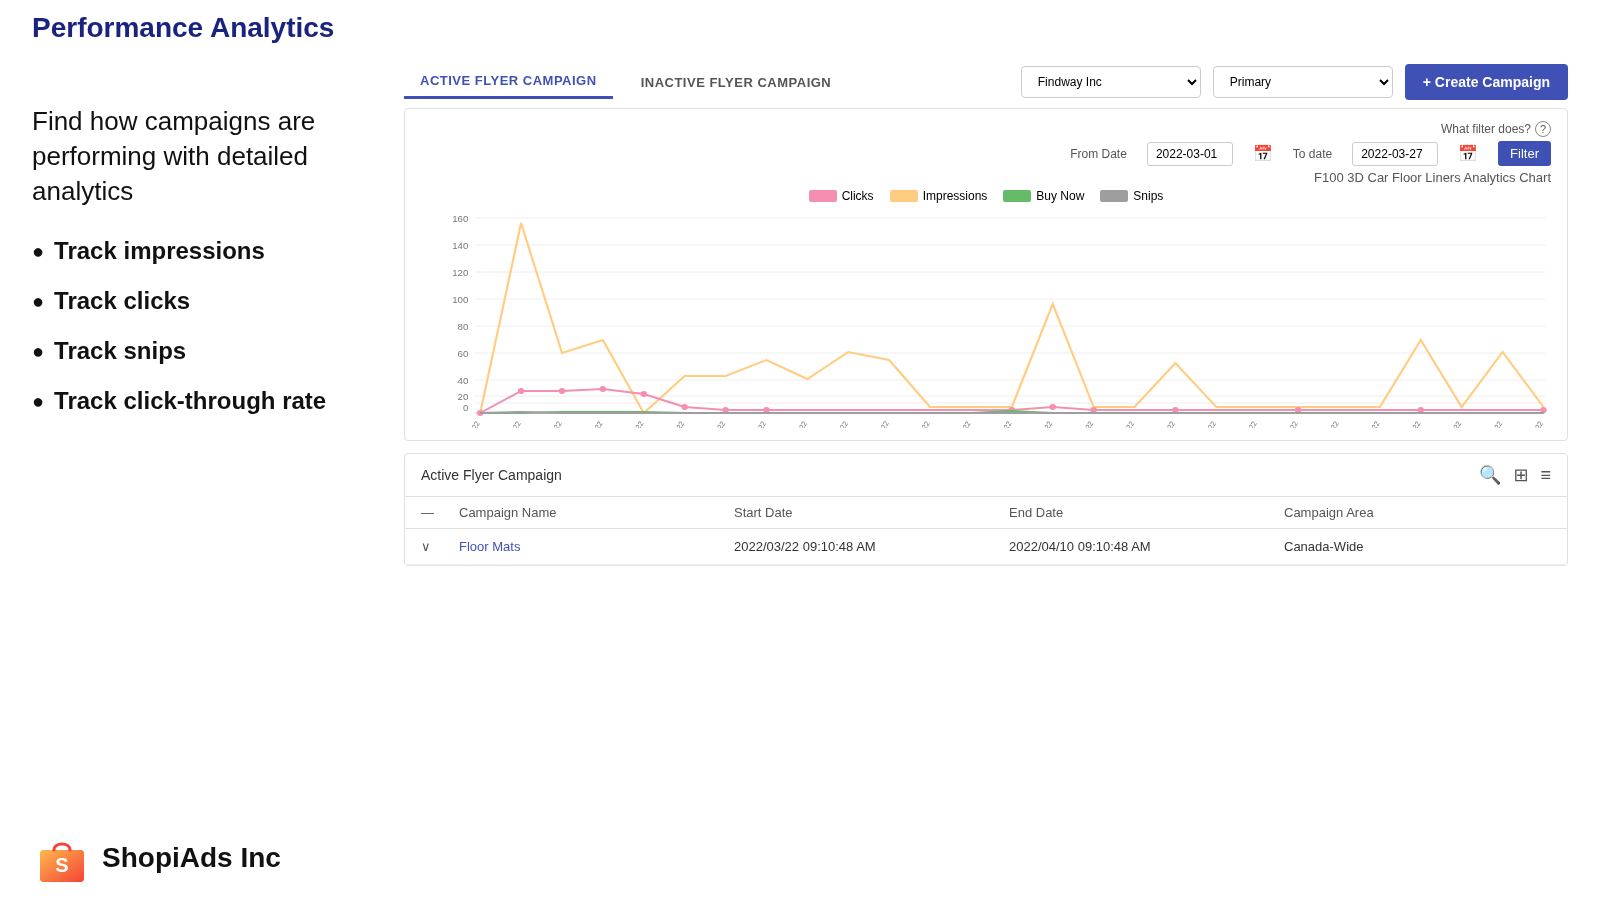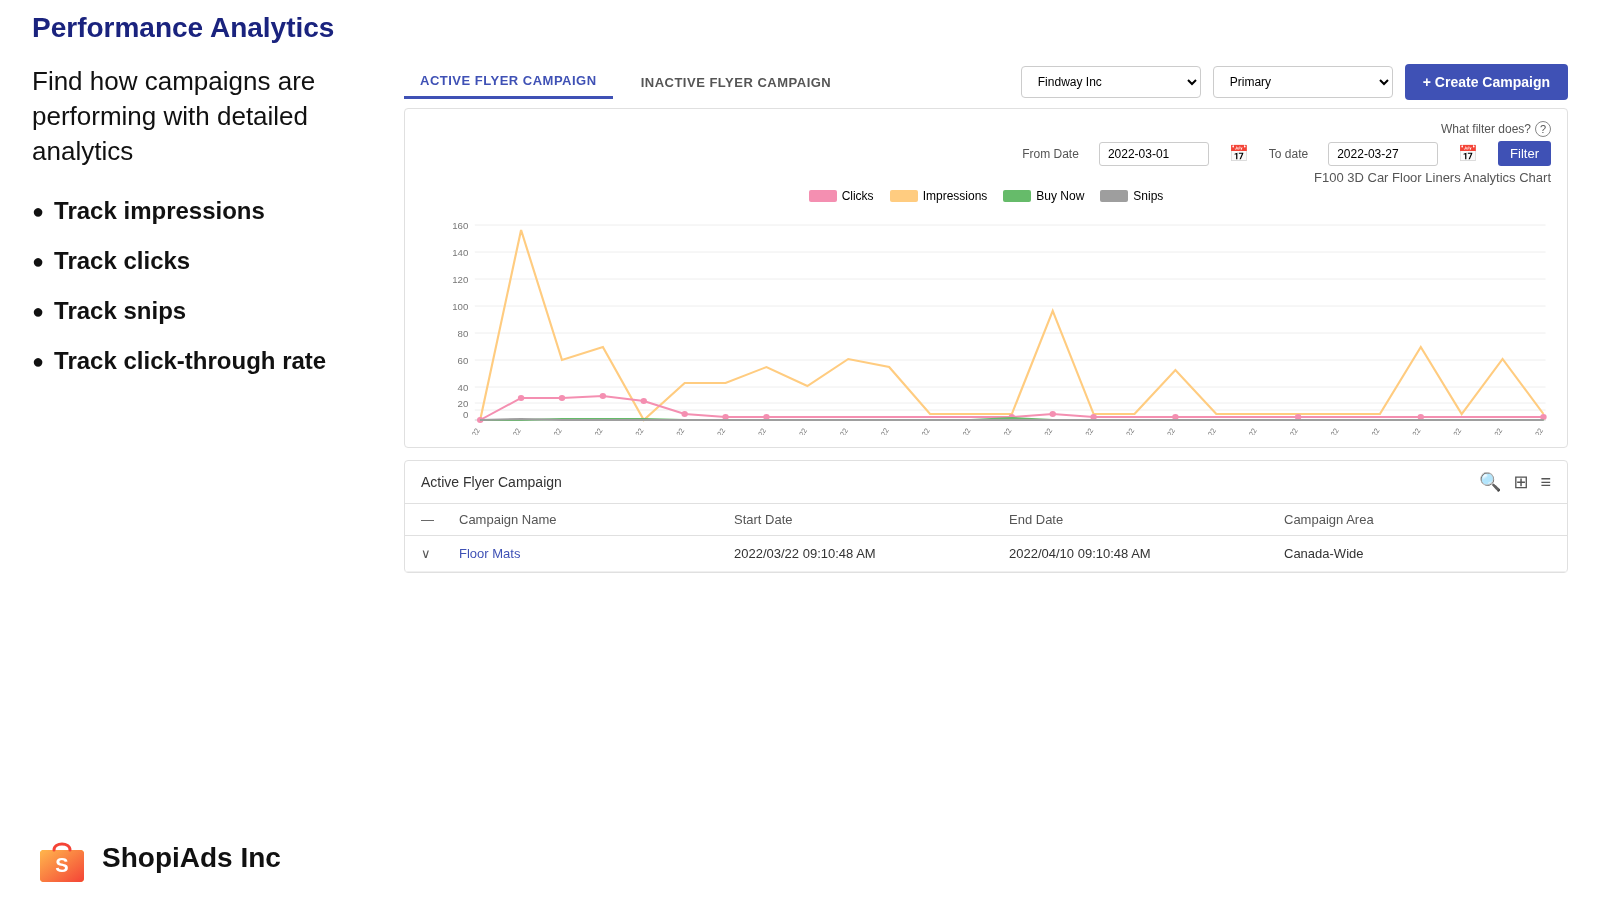--- a/index.html
+++ b/index.html
@@ -5,21 +5,21 @@
     * { box-sizing: border-box; margin: 0; padding: 0; }
     body { font-family: 'Segoe UI', Arial, sans-serif; background: #fff; width: 1600px; height: 900px; overflow: hidden; }
 
     .page { display: flex; flex-direction: column; padding: 12px 32px; height: 900px; }
 
     .page-title { color: #1a237e; font-size: 28px; font-weight: 700; margin-bottom: 20px; }
 
     .main-content { display: flex; flex: 1; gap: 32px; }
 
     
-    .left-panel { width: 340px; flex-shrink: 0; }
+    .left-panel { width: 340px; flex-shrink: 0; margin-top: 40px; }
     .left-panel .description { font-size: 26px; font-weight: 500; color: #111; line-height: 1.35; margin-bottom: 28px; }
     .feature-list { list-style: none; }
     .feature-list li { font-size: 24px; font-weight: 600; color: #111; margin-bottom: 22px; display: flex; align-items: flex-start; gap: 10px; }
     .feature-list li::before { content: '●'; font-size: 20px; margin-top: 3px; }
 
     
     .right-panel { flex: 1; display: flex; flex-direction: column; }
 
     
     .top-bar { display: flex; align-items: center; gap: 12px; margin-bottom: 0; }
@@ -27,26 +27,26 @@
     .tab.active { color: #3f51b5; border-bottom: 3px solid #3f51b5; }
     .tab-divider { flex: 1; }
     .select-dropdown { padding: 7px 12px; border: 1px solid #ccc; border-radius: 4px; font-size: 12px; background: #fff; min-width: 180px; cursor: pointer; }
     .create-btn { background: #3f51b5; color: #fff; border: none; border-radius: 4px; padding: 10px 18px; font-size: 14px; font-weight: 600; cursor: pointer; white-space: nowrap; }
 
     
     .chart-container { border: 1px solid #e0e0e0; border-radius: 4px; padding: 12px 16px; margin-top: 8px; background: #fff; }
 
     .chart-header { display: flex; flex-direction: column; align-items: flex-end; margin-bottom: 4px; }
     .filter-row { display: flex; align-items: center; gap: 20px; font-size: 12px; color: #555; }
-    .date-input { border: 1px solid #ccc; border-radius: 3px; padding: 4px 8px; font-size: 12px; width: 110px; }
+    .date-input { border: 1px solid #ccc; border-radius: 3px; padding: 4px 8px; font-size: 12px; width: 86px; }
     .filter-btn { background: #3f51b5; color: #fff; border: none; border-radius: 3px; padding: 5px 12px; font-size: 13px; cursor: pointer; }
     .what-filter { font-size: 12px; color: #555; display: flex; align-items: center; gap: 4px; margin-bottom: 4px; }
 
     .chart-title { text-align: right; font-size: 13px; color: #555; margin-bottom: 4px; }
-    .legend { display: flex; align-items: center; gap: 16px; justify-content: center; margin-bottom: 12px; font-size: 12px; }
+    .legend { display: flex; align-items: center; gap: 16px; justify-content: center; margin-bottom: 5px; font-size: 12px; }
     .legend-item { display: flex; align-items: center; gap: 5px; }
     .legend-color { width: 28px; height: 12px; border-radius: 2px; }
 
     .chart-area { position: relative; height: 220px; width: 100%; }
     .chart-svg { width: 100%; height: 100%; }
 
     
     .table-area { margin-top: 12px; border: 1px solid #e0e0e0; border-radius: 4px; }
     .table-header-bar { display: flex; align-items: center; justify-content: space-between; padding: 10px 16px; }
     .table-title { font-size: 14px; color: #333; }

